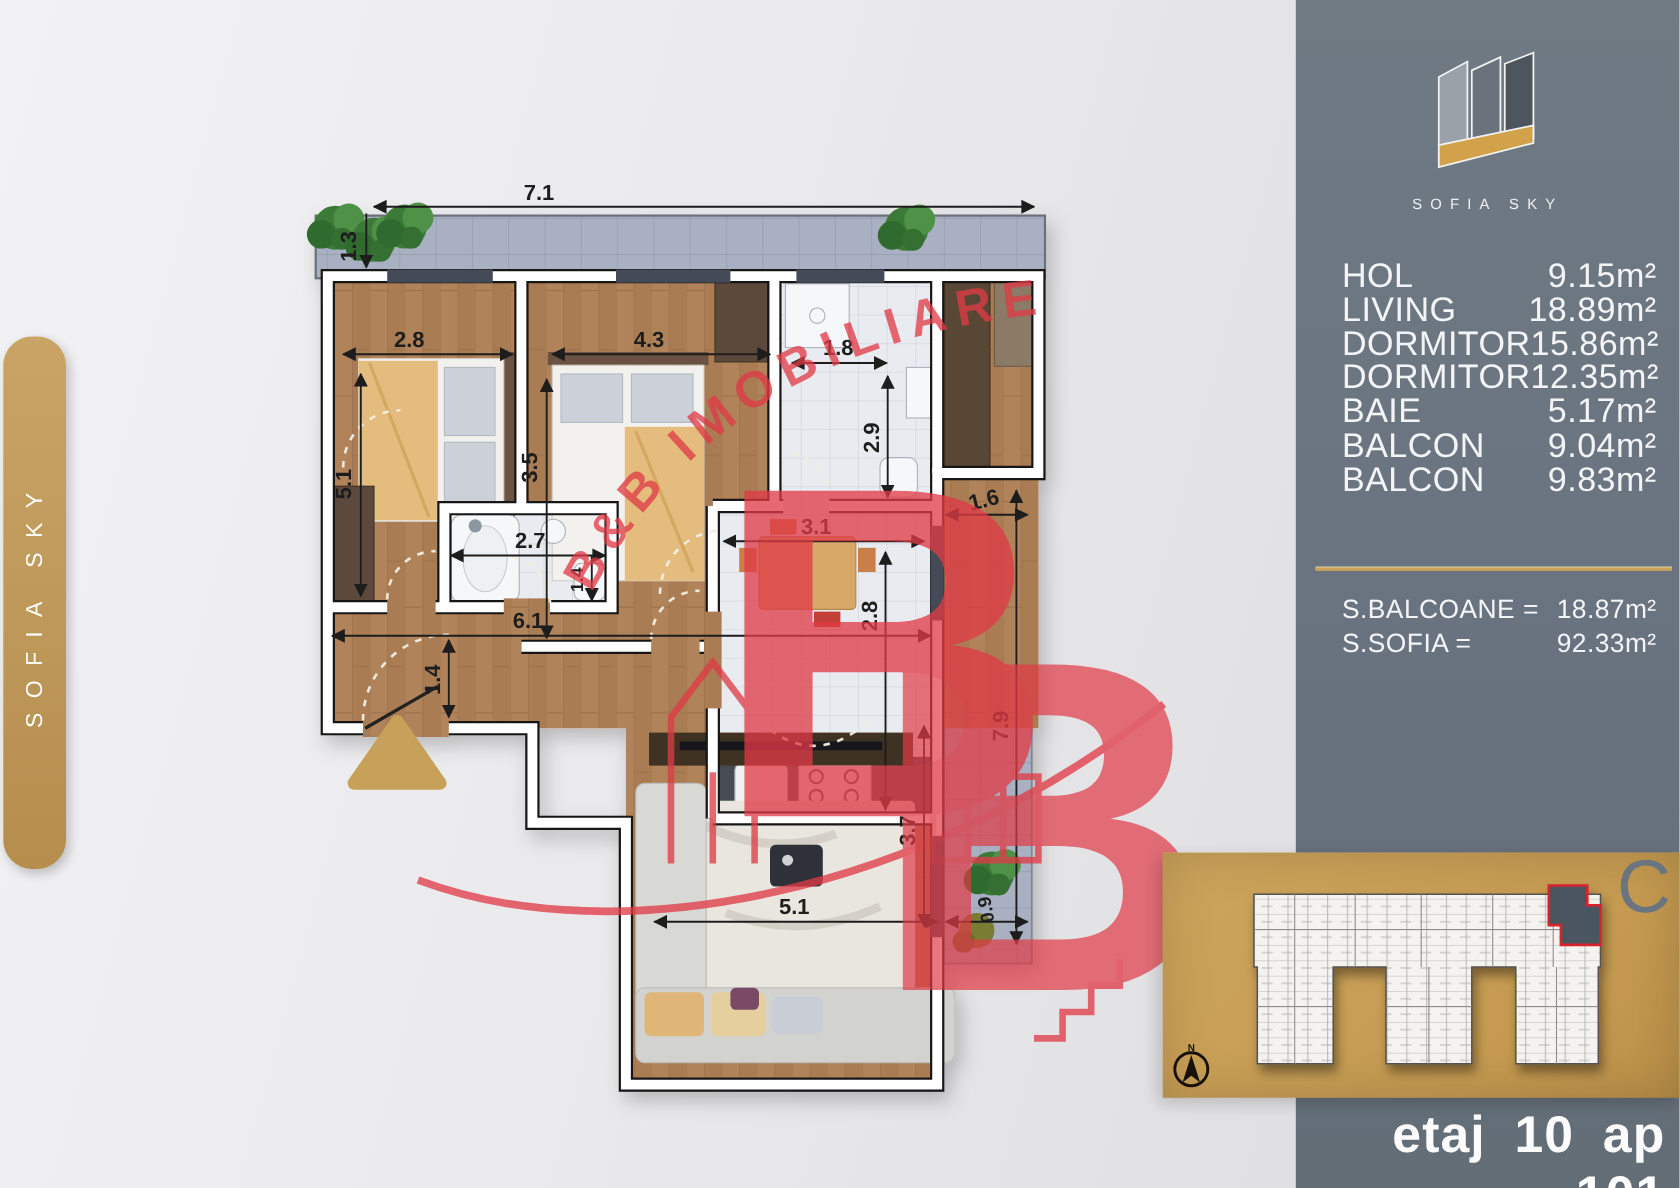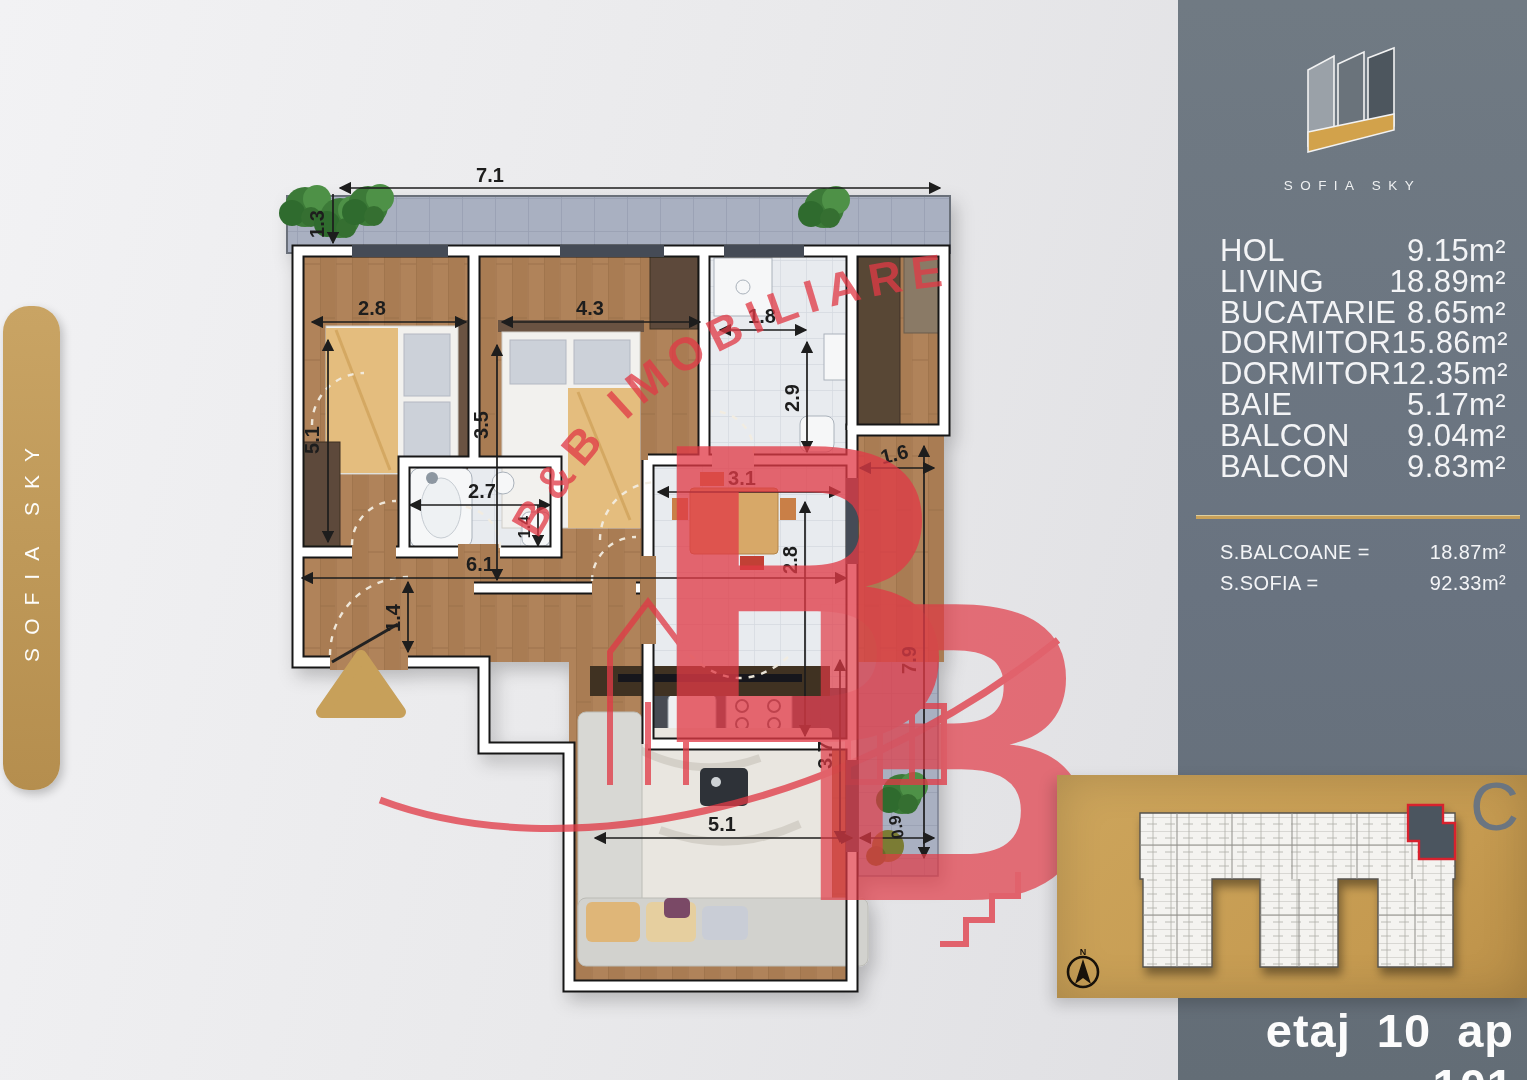--- a/index.html
+++ b/index.html
@@ -22,21 +22,21 @@
                background:linear-gradient(180deg,#707a83 0%,#697380 55%,#636d76 100%);}
   .logo-wrap{position:absolute;top:40px;left:0;width:100%;display:flex;flex-direction:column;align-items:center;}
   .logo-title{margin-top:12px;color:#eef0f1;font-size:13.5px;letter-spacing:.55em;font-weight:500;}
   .rooms{position:absolute;top:233px;left:42px;right:21px;}
   .room-row{display:flex;justify-content:space-between;align-items:baseline;height:30.8px;
             color:#f3f4f6;font-size:31px;font-weight:400;letter-spacing:.4px;}
   .gold-rule{position:absolute;top:516px;left:18px;right:7px;height:3px;background:#c9a159;
              box-shadow:0 -1px 0 #decf9f;}
   .totals{position:absolute;top:541px;left:42px;right:21px;}
   .total-row{display:flex;justify-content:space-between;align-items:baseline;height:31px;
-             color:#f3f4f6;font-size:20px;font-weight:400;letter-spacing:.4px;}
+             color:#f3f4f6;font-size:24px;font-weight:400;letter-spacing:.4px;}
   .panel-footer{position:absolute;top:1003px;left:0;width:100%;padding-right:13px;
                 text-align:right;color:#fcfcfc;font-size:47px;font-weight:700;
                 letter-spacing:1px;word-spacing:12px;}
 
   
   .map-panel{position:absolute;left:1057px;top:775px;width:470px;height:223px;
              background:linear-gradient(135deg,#cda55c 0%,#c59a50 70%,#bb9048 100%);
              box-shadow:inset 0 0 46px rgba(0,0,0,.16), -4px 6px 14px rgba(0,0,0,.18);}
   .section-c{position:absolute;top:-8px;right:8px;color:#6b7580;font-size:68px;font-weight:400;}
 
@@ -309,24 +309,20 @@
     <div class="rooms">
       <div class="room-row">
         <span>HOL</span>
         <span>9.15m²</span>
       </div>
       <div class="room-row">
         <span>LIVING</span>
         <span>18.89m²</span>
       </div>
       <div class="room-row">
-        <span>BUCATARIE</span>
-        <span>8.65m²</span>
-      </div>
-      <div class="room-row">
         <span>DORMITOR</span>
         <span>15.86m²</span>
       </div>
       <div class="room-row">
         <span>DORMITOR</span>
         <span>12.35m²</span>
       </div>
       <div class="room-row">
         <span>BAIE</span>
         <span>5.17m²</span>

